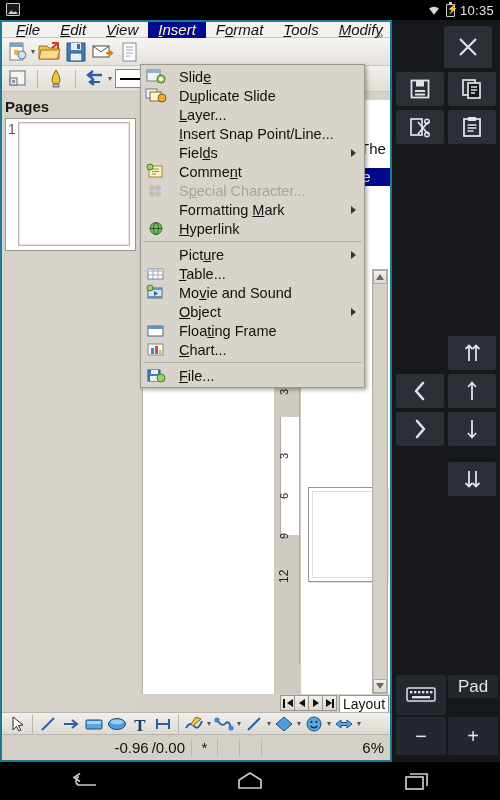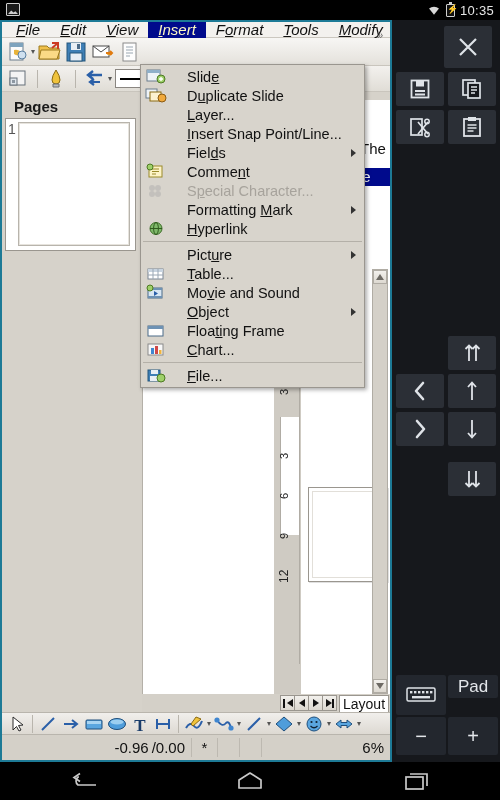--- a/index.html
+++ b/index.html
@@ -76,21 +76,21 @@
   }
   #line-combo .sample { width: 38px; height:0; border-top: 2px solid #000; margin-left: 4px; }
   #line-combo .txt { font-size: 13px; color:#000; margin-left: 3px; white-space:nowrap; }
 
   
   #pages-panel {
     position: absolute; left: 0; top: 78px; width: 140px; bottom: 0;
     background: #d6d2ca;
   }
   #pages-title {
-    font-size: 15px; font-weight: bold; color: #1a1a1a; padding-left: 12px;
+    font-size: 15px; font-weight: bold; color: #1a1a1a; padding-left: 3px;
     height: 17px; overflow: hidden; line-height: 14px;
   }
   #pages-list {
     margin: 1px 6px 0 3px; height: 133px; background: #fff;
     border: 1px solid #9a968f; position: relative; display:flex;
   }
   #pages-list .num { font-size: 14px; color: #555; width: 12px; text-align:center; padding-top:2px; }
   #pages-list .thumb { flex: 1; margin: 3px 5px 4px 0; background:#fff; border:1px solid #b8b4ac; box-shadow: 0 0 0 1px #e6e3dd inset; }
 
   
@@ -177,21 +177,21 @@
 
   
   #insert-menu {
     position: absolute; left: 138px; top: 42px; width: 225px;
     background: #d8d4cc; border: 1px solid #9a968f;
     box-shadow: 2px 2px 4px rgba(0,0,0,.32); z-index: 50; padding: 2px 0;
   }
   .mi { height: 19px; display: flex; align-items: center; position: relative; font-size: 14.5px; color: #111; }
   .mi.disabled { color: #a7a39c; }
   .mi .mi-icon { width: 22px; height: 17px; margin-left: 4px; position: relative; flex: none; }
-  .mi .mi-label { margin-left: 20px; white-space: nowrap; }
+  .mi .mi-label { margin-left: 12px; white-space: nowrap; }
   .mi .submenu-arrow {
     position: absolute; right: 8px; width:0; height:0;
     border-top: 4px solid transparent; border-bottom: 4px solid transparent;
     border-left: 5px solid #333;
   }
   .mi-sep { height: 1px; background: #b4b0a8; margin: 3px 2px; }
 
   
   #bg-text { position:absolute; left: 358px; top: 118px; font-size: 15px; color:#111; }
   #bg-sel { position:absolute; left: 338px; top: 146px; width: 52px; height: 18px; background:#000a8c; }

